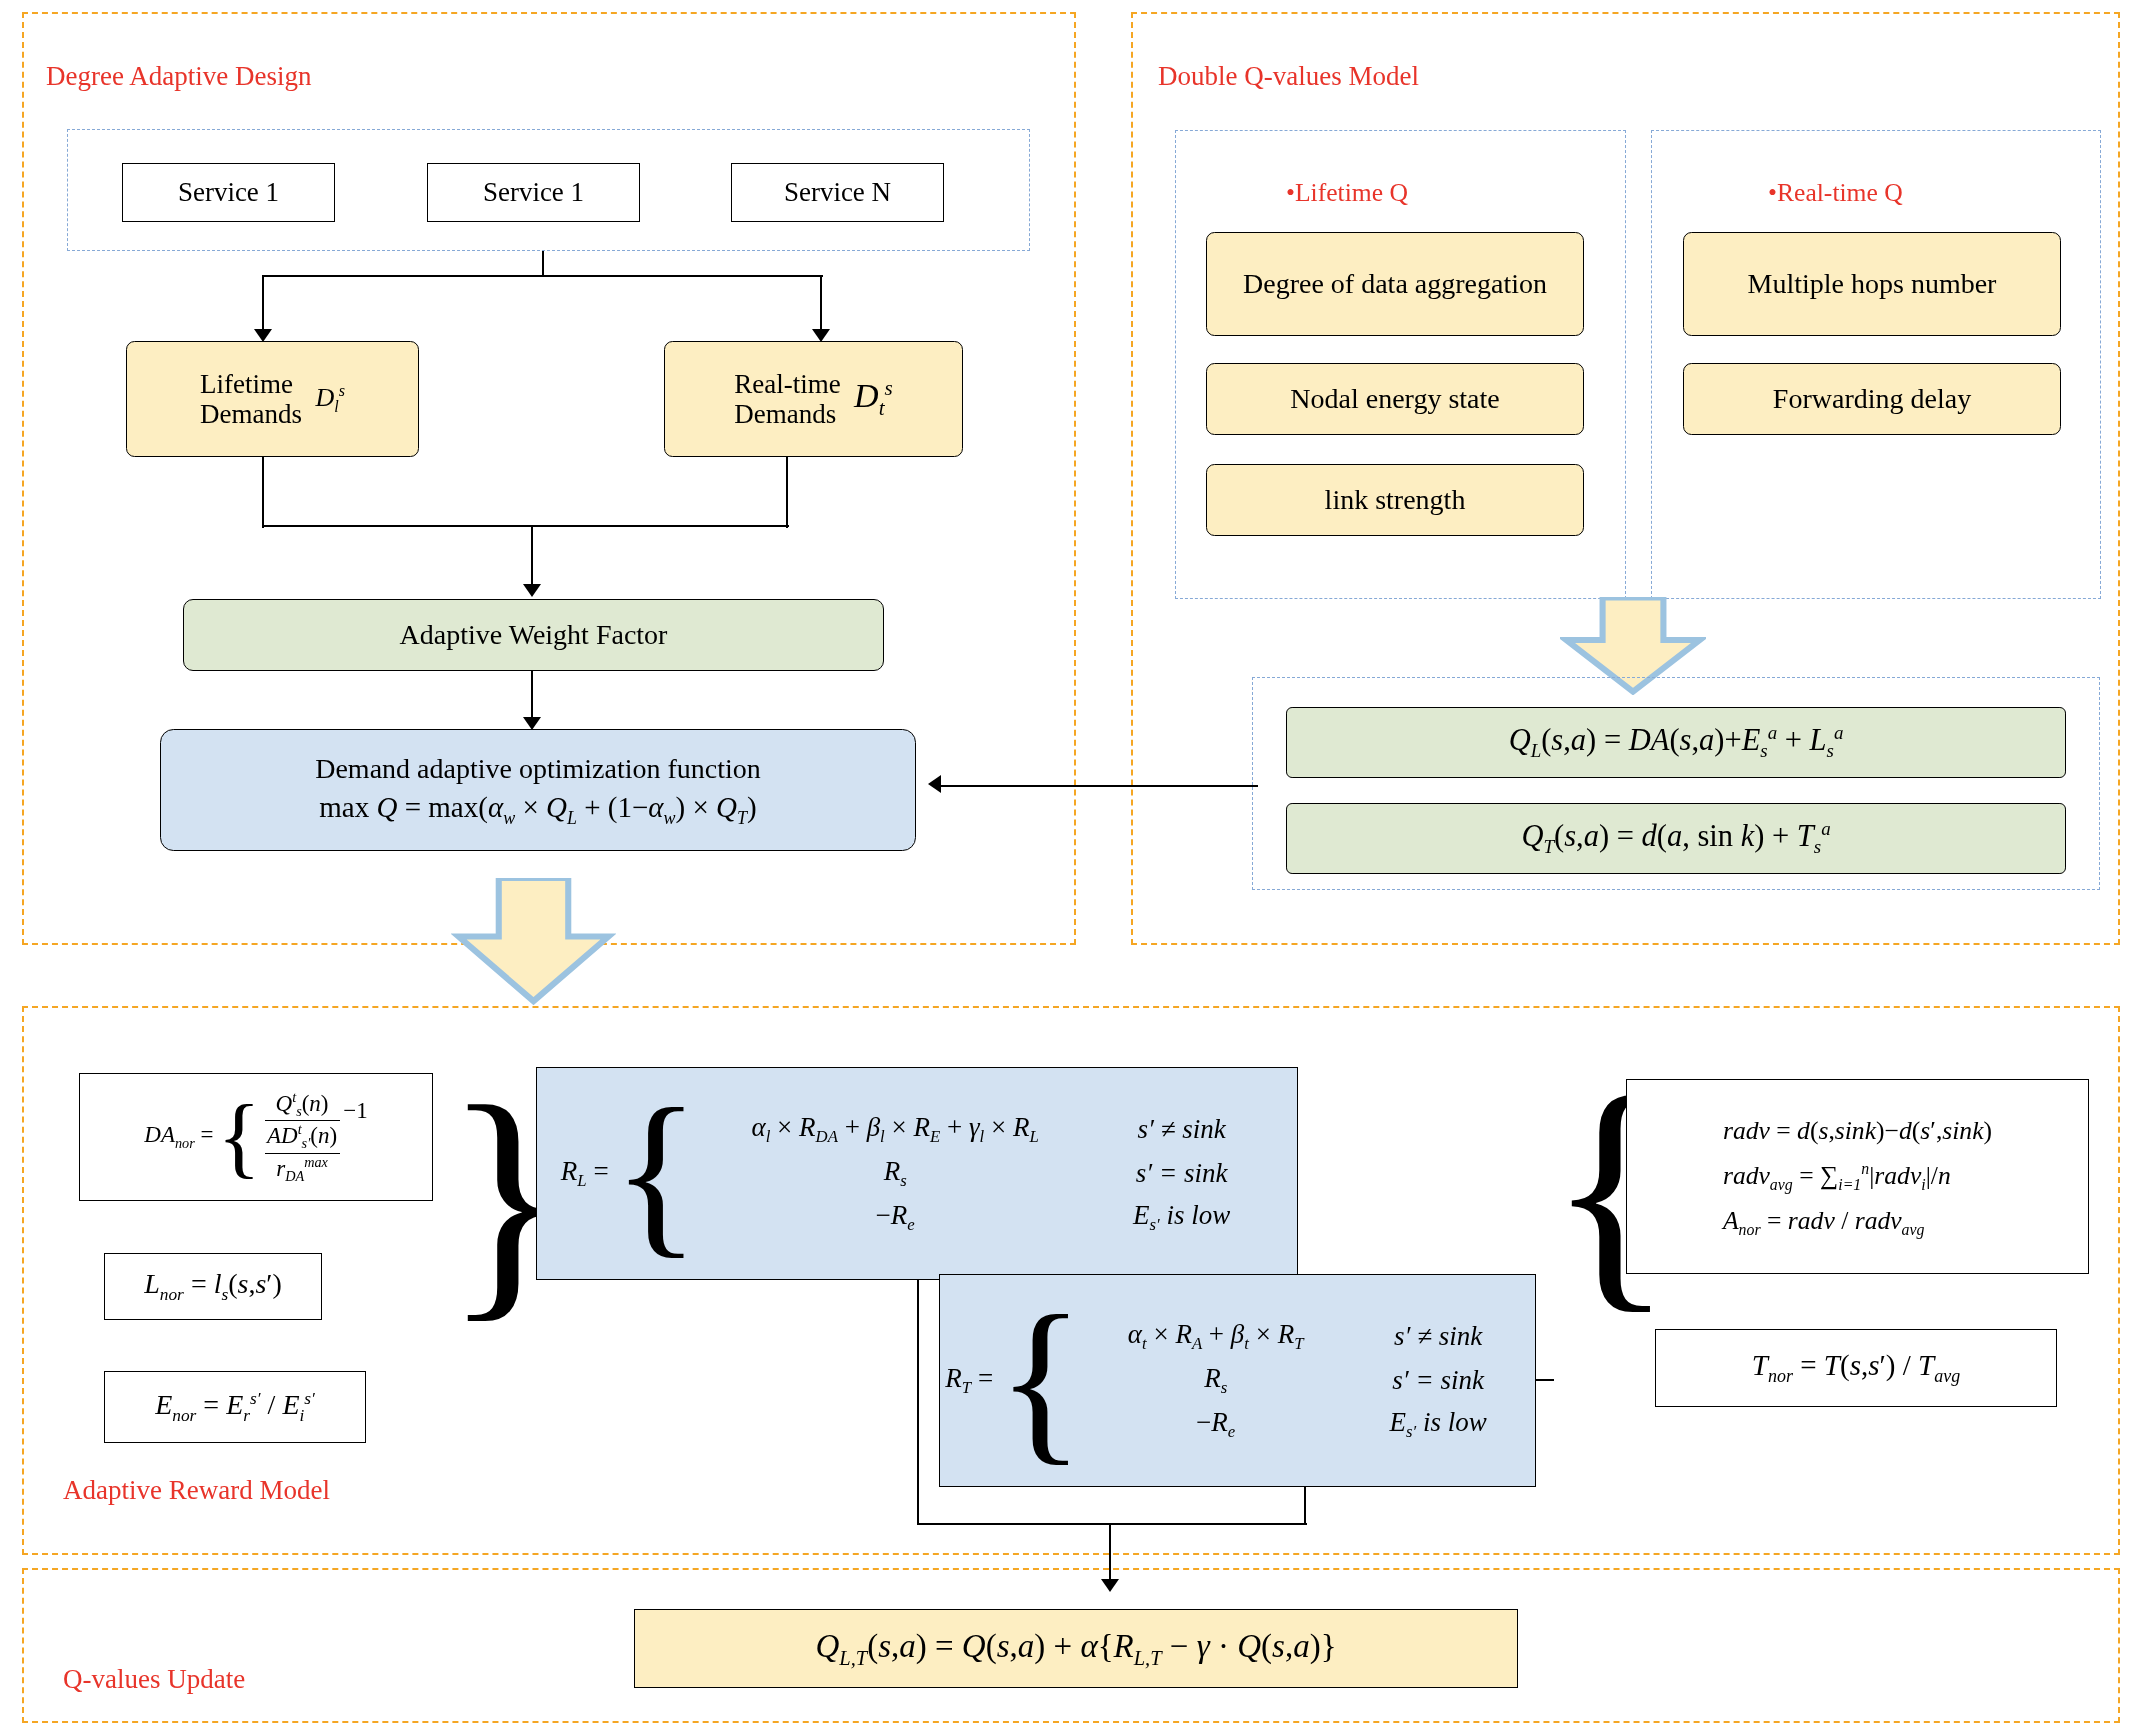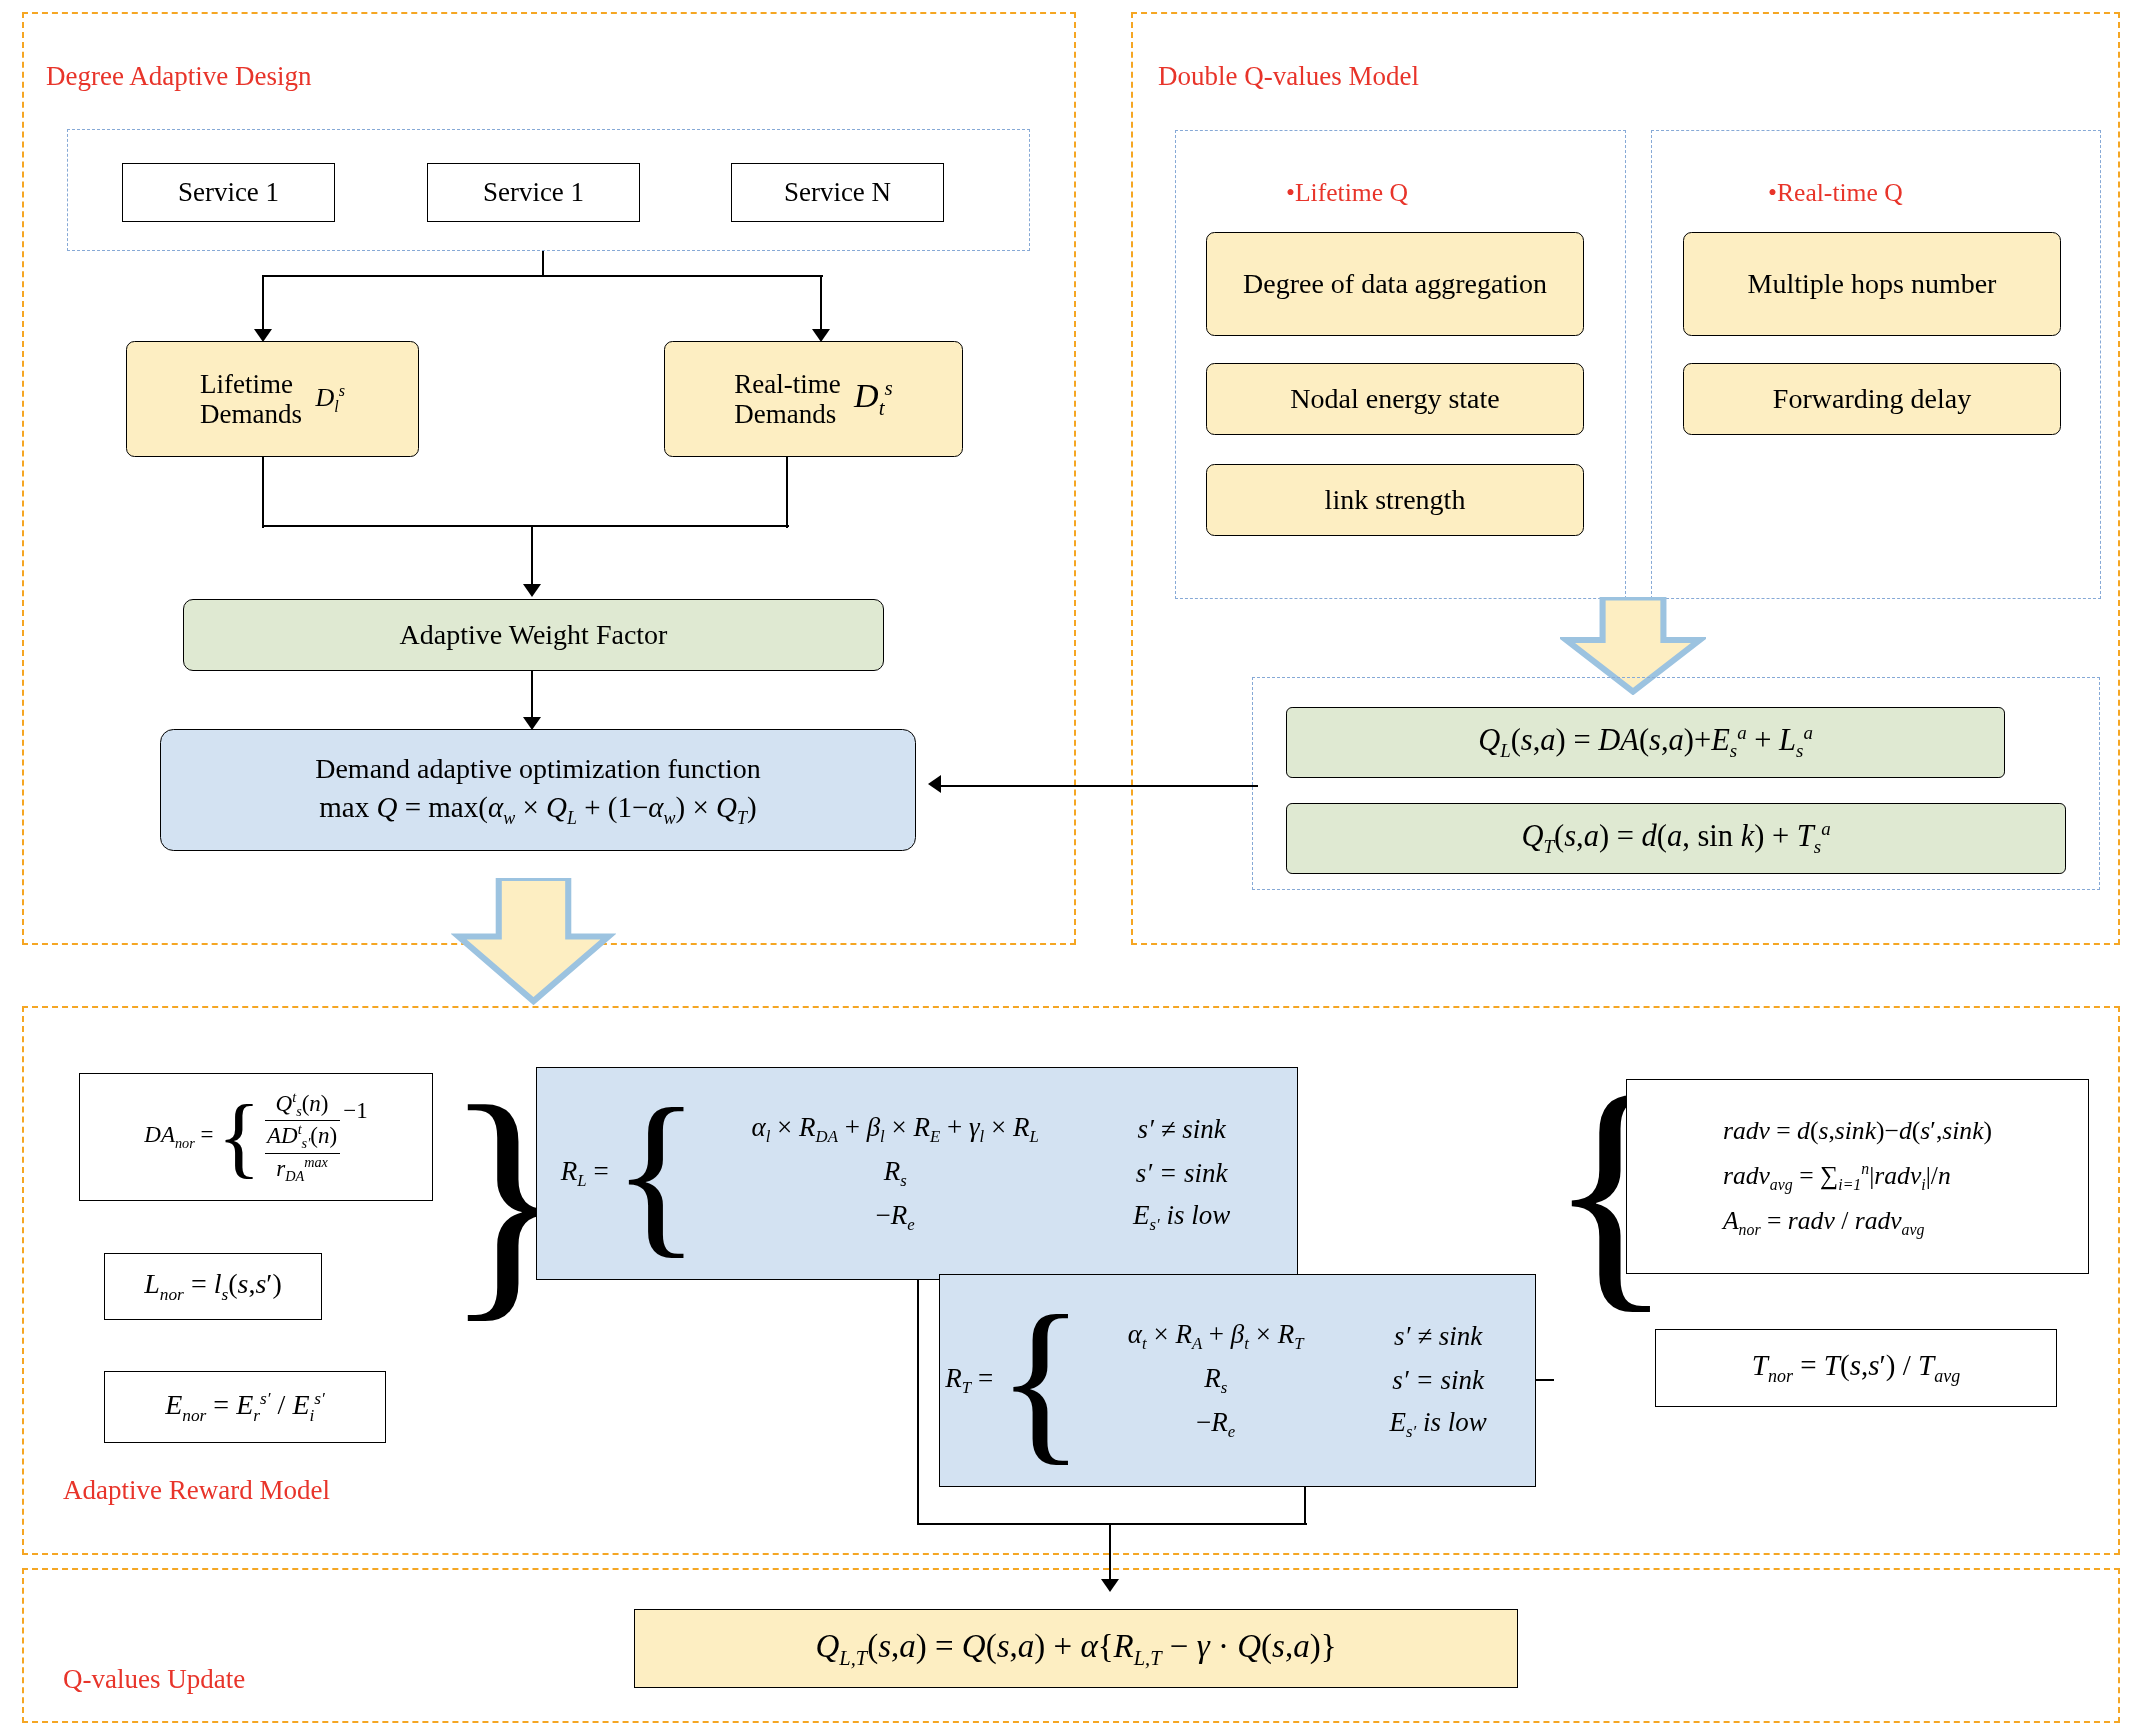--- a/index.html
+++ b/index.html
@@ -162,21 +162,21 @@
   <div class="box b-yellow" style="left:1683px;top:363px;width:378px;height:72px;font-size:28px;">
     <span>Forwarding delay</span>
   </div>
 
   <svg class="blockarrow" style="left:1560px;top:597px;" width="146" height="98" viewBox="0 0 240 160">
     <polygon points="70,0 170,0 170,70 230,70 120,155 10,70 70,70" fill="#fdeec2" stroke="#9cc3e0" stroke-width="10"></polygon>
   </svg>
 
   <div class="inner-blue" style="left:1252px;top:677px;width:848px;height:213px;"></div>
 
-  <div class="box b-green-sq" style="left:1286px;top:707px;width:719px;height:71px;font-size:30.5px;">
+  <div class="box b-green-sq" style="left:1286px;top:707px;width:780px;height:71px;font-size:30.5px;">
     <span>
       <span class="mi">Q</span><span class="sub">L</span>(<span class="mi">s</span>,<span class="mi">a</span>) = <span class="mi">DA</span>(<span class="mi">s</span>,<span class="mi">a</span>)+<span class="mi">E</span><span class="sub">s</span><span class="sup">a</span> + <span class="mi">L</span><span class="sub">s</span><span class="sup">a</span>
     </span>
   </div>
   <div class="box b-green-sq" style="left:1286px;top:803px;width:780px;height:71px;font-size:30.5px;">
     <span>
       <span class="mi">Q</span><span class="sub">T</span>(<span class="mi">s</span>,<span class="mi">a</span>) = <span class="mi">d</span>(<span class="mi">a</span>, sin <span class="mi">k</span>) + <span class="mi">T</span><span class="sub">s</span><span class="sup">a</span>
     </span>
   </div>
 
@@ -202,21 +202,21 @@
       <span style="align-self:flex-start;margin-top:8.5px;">−1</span>
     </div>
   </div>
 
   <div class="box b-white" style="left:104px;top:1253px;width:218px;height:67px;font-size:28px;">
     <span>
       <span class="mi">L</span><span class="sub">nor</span> = <span class="mi">l</span><span class="sub">s</span>(<span class="mi">s</span>,<span class="mi">s</span>′)
     </span>
   </div>
 
-  <div class="box b-white" style="left:104px;top:1371px;width:282px;height:72px;font-size:28px;">
+  <div class="box b-white" style="left:104px;top:1371px;width:262px;height:72px;font-size:28px;">
     <span>
       <span class="mi">E</span><span class="sub">nor</span> = <span class="mi">E</span><span class="sub">r</span><span class="sup">s′</span> / <span class="mi">E</span><span class="sub">i</span><span class="sup">s′</span>
     </span>
   </div>
 
   <div style="position:absolute;left:444px;top:1073px;font-size:262px;line-height:0.96;font-family:'Liberation Serif',serif;">}</div>
 
   <div class="box b-blue-sq" style="left:536px;top:1067px;width:762px;height:213px;font-size:27px;">
     <div class="casewrap">
       <span style="margin-right:3.7px;"><span class="mi">R</span><span class="sub">L</span> =</span>

